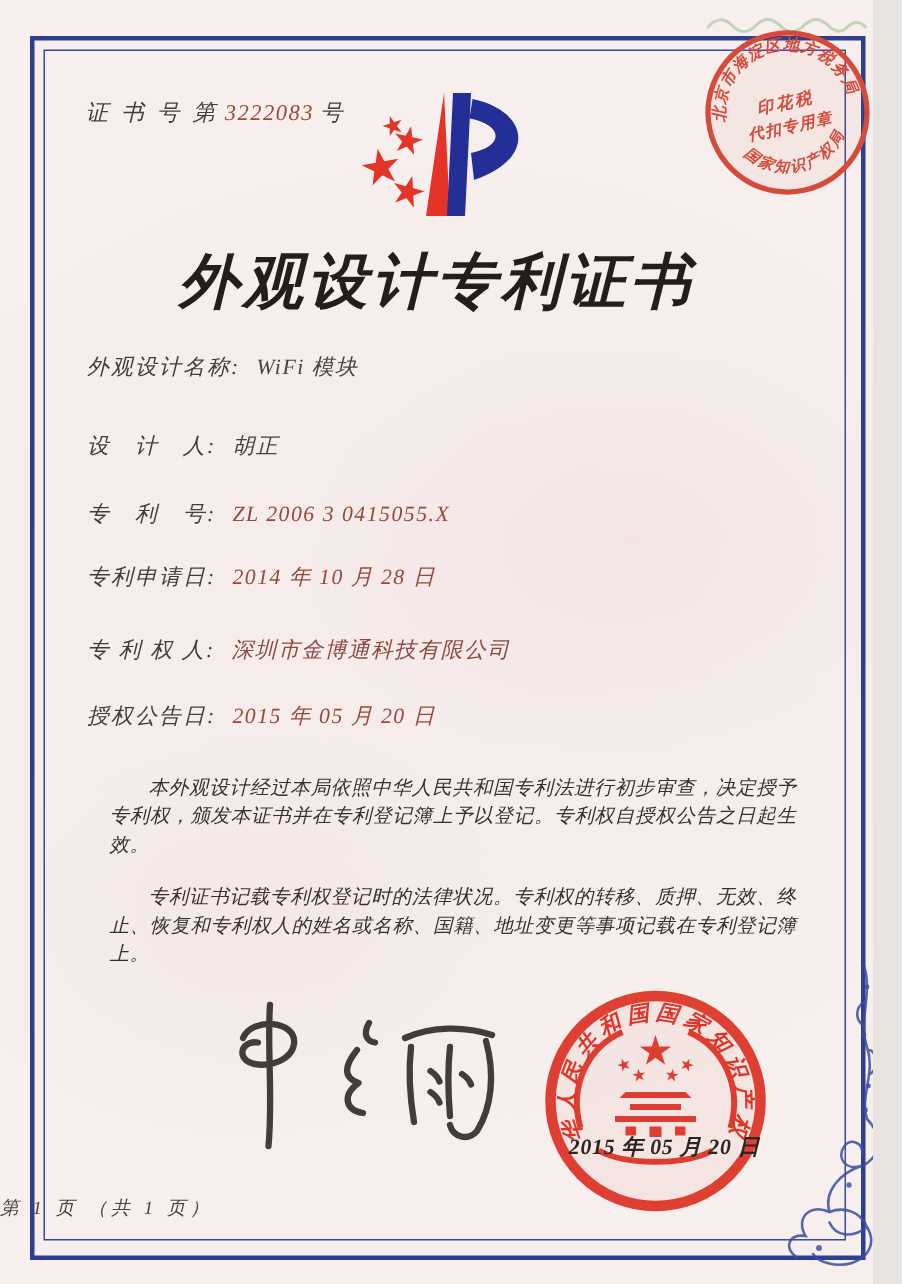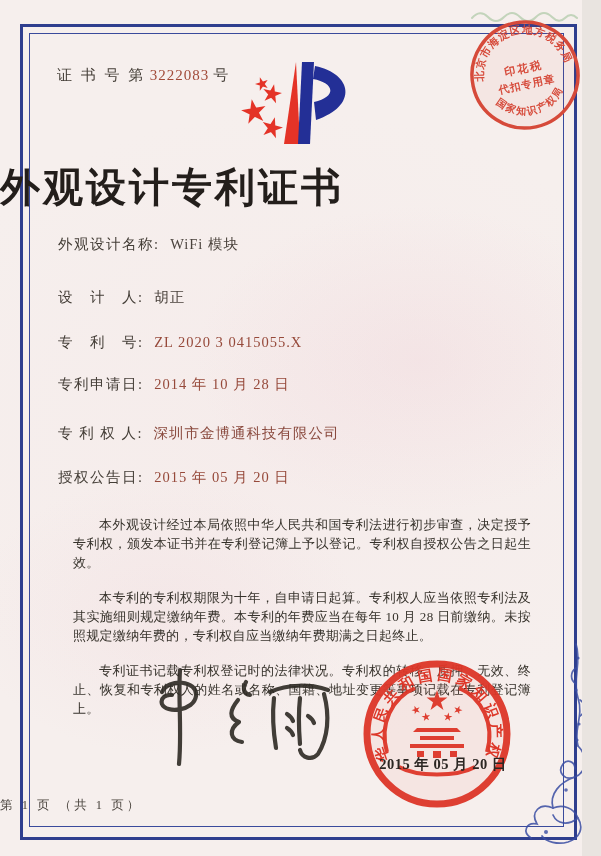--- a/index.html
+++ b/index.html
@@ -4,27 +4,28 @@
 <style>
   html,body{margin:0;padding:0;background:#e9e4e0;}
   .page{
     position:relative;width:582px;height:856px;overflow:hidden;
     background:
       radial-gradient(ellipse 320px 220px at 72% 42%, rgba(236,196,206,.22), transparent 70%),
       radial-gradient(ellipse 280px 200px at 28% 72%, rgba(236,200,208,.18), transparent 70%),
       radial-gradient(ellipse 500px 400px at 50% 50%, rgba(244,226,228,.25), transparent 80%),
       #f6efed;
     font-family:"Liberation Serif","DejaVu Serif",serif;
+    font-style:italic;
   }
   .border-outer{position:absolute;left:20px;top:24px;width:551px;height:810px;border:3px solid #2f3e8e;}
   .border-inner{position:absolute;left:29px;top:33px;width:533px;height:792px;border:1px solid #3a4a9c;}
   .cert-no{position:absolute;left:57px;top:66px;font-size:15px;letter-spacing:2.5px;color:#443e37;}
   .cert-no .num{color:#a14a38;letter-spacing:1px;padding:0 4px;}
   .logo{position:absolute;left:232px;top:54px;}
-  .title{position:absolute;left:0;top:160px;width:100%;text-align:left;
+  .title{position:absolute;left:0;top:160px;width:100%;text-align:center;
          font-size:40px;font-weight:bold;color:#231e1b;letter-spacing:3px;}
   .fields{position:absolute;left:58px;top:235px;width:492px;}
   .frow{position:absolute;left:0;width:100%;font-size:14.5px;white-space:nowrap;}
   .flabel{color:#433d36;letter-spacing:1.5px;}
   .fvalue{margin-left:7px;letter-spacing:1px;margin-top:30px;}
   .v-dark{color:#4a423c;}
   .v-red{color:#96493a;}
   .v-brown{color:#8a4a3e;}
   .bodytext{position:absolute;left:57px;top:499px;width:490px;color:#36322b;}
   .bodytext p{margin:16px;font-size:13px;line-height:19px;text-indent:2em;text-align:justify;letter-spacing:.3px;}
@@ -93,39 +94,38 @@
     <div class="frow" style="top:0px">
       <span class="flabel">外观设计名称:</span>
       <span class="fvalue v-dark">WiFi 模块</span>
     </div>
     <div class="frow" style="top:53px">
       <span class="flabel">设　计　人:</span>
       <span class="fvalue v-dark">胡正</span>
     </div>
     <div class="frow" style="top:98px">
       <span class="flabel">专　利　号:</span>
-      <span class="fvalue v-red">ZL 2020 3 0415055.X</span>
+      <span class="fvalue v-red">ZL 2006 3 0415055.X</span>
     </div>
     <div class="frow" style="top:140px">
       <span class="flabel">专利申请日:</span>
       <span class="fvalue v-red">2014 年 10 月 28 日</span>
     </div>
     <div class="frow" style="top:189px">
       <span class="flabel">专 利 权 人:</span>
       <span class="fvalue v-brown">深圳市金博通科技有限公司</span>
     </div>
     <div class="frow" style="top:233px">
       <span class="flabel">授权公告日:</span>
       <span class="fvalue v-red">2015 年 05 月 20 日</span>
     </div>
   </div>
 
   <div class="bodytext">
     <p>本外观设计经过本局依照中华人民共和国专利法进行初步审查，决定授予专利权，颁发本证书并在专利登记簿上予以登记。专利权自授权公告之日起生效。</p>
-    <p>本专利的专利权期限为十年，自申请日起算。专利权人应当依照专利法及其实施细则规定缴纳年费。本专利的年费应当在每年 10 月 28 日前缴纳。未按照规定缴纳年费的，专利权自应当缴纳年费期满之日起终止。</p>
     <p>专利证书记载专利权登记时的法律状况。专利权的转移、质押、无效、终止、恢复和专利权人的姓名或名称、国籍、地址变更等事项记载在专利登记簿上。</p>
   </div>
 
 
   <svg class="signature" width="210" height="105" viewBox="0 0 210 105">
     <g fill="none" stroke="#2e2a24" stroke-width="4.2" stroke-linecap="round" stroke-linejoin="round" opacity="0.9">
       <path d="M38,6 C36,34 40,68 37,100"></path>
       <path d="M20,28 C26,14 56,16 54,32 C52,47 24,50 20,40 C18,34 24,30 30,31"></path>
       <path d="M104,18 C100,25 102,30 108,31"></path>
       <path d="M96,36 C88,46 86,54 97,58 C86,66 88,76 100,78"></path>

